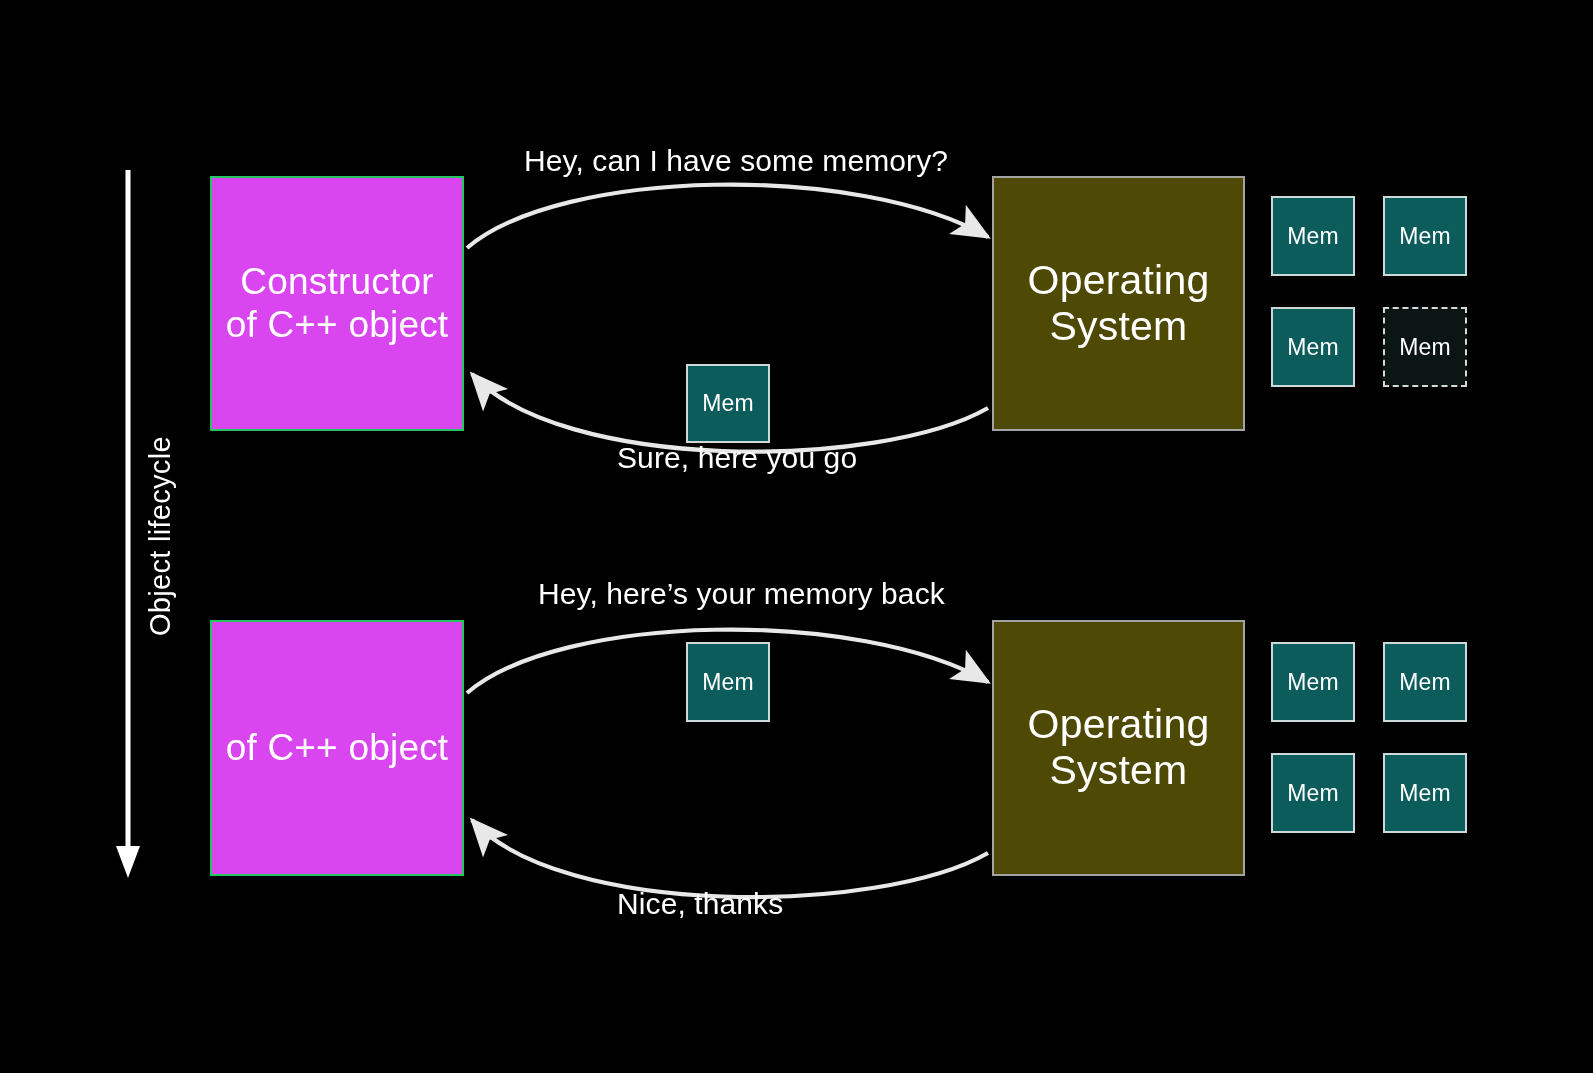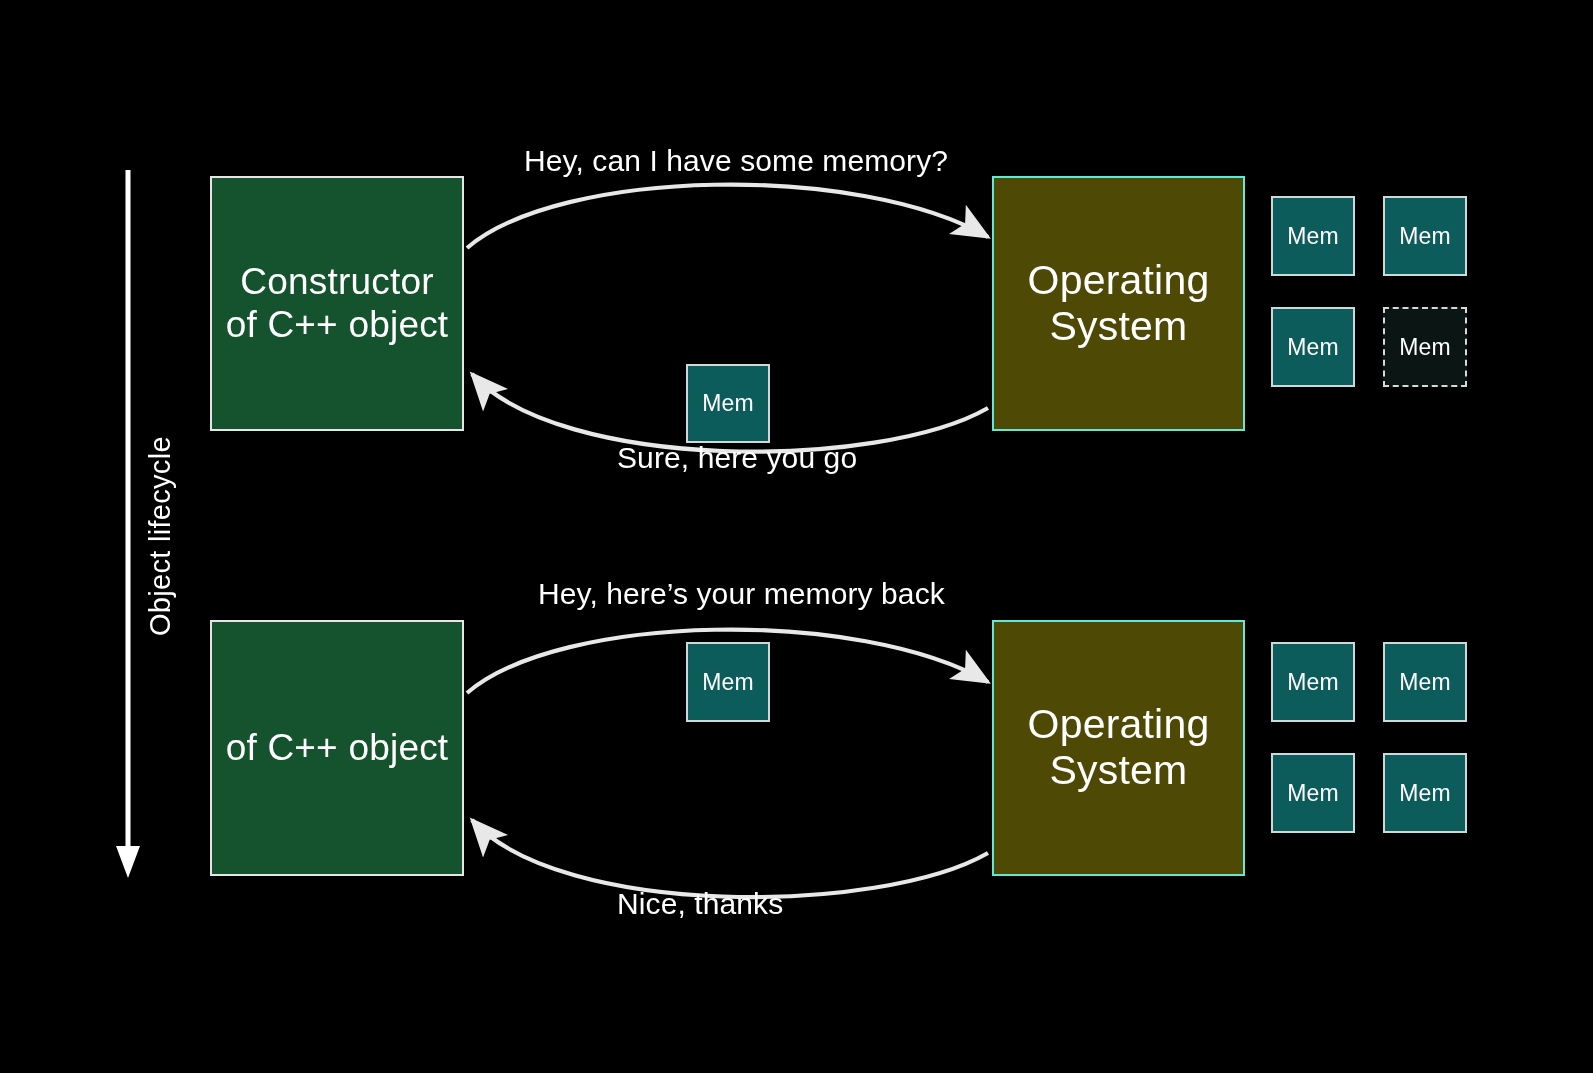--- a/index.html
+++ b/index.html
@@ -7,24 +7,24 @@
        font-family:"Liberation Sans","DejaVu Sans",sans-serif;}
   #stage{position:relative;width:1593px;height:1073px;background:#000;}
 
   .svg-layer{position:absolute;left:0;top:0;width:1593px;height:1073px;
              pointer-events:none;}
 
   .box{position:absolute;box-sizing:border-box;display:flex;
        align-items:center;justify-content:center;text-align:center;
        color:#fff;}
 
-  .actor-box{background:#14532d;border:2px solid #e5e5e5;
+  .actor-box{background:#d946ef;border:2px solid #22c55e;
              font-size:37px;line-height:1.15;letter-spacing:0.2px;
              font-weight:400;}
-  .os-box{background:#4e4a05;border:2px solid #5eead4;
+  .os-box{background:#4e4a05;border:2px solid #a3a3a3;
           font-size:41px;line-height:1.12;letter-spacing:0.2px;
           font-weight:400;}
 
   .mem-box{background:#0d5c5c;border:2px solid #cdd9d8;
            font-size:23px;font-weight:400;color:#fff;letter-spacing:0.2px;margin-top:16px;}
   .mem-box.free{background:#0b1614;border:2px dashed #d8d8d8;}
 
   .caption{position:absolute;color:#fff;font-size:30px;
            white-space:nowrap;letter-spacing:0.1px;}
 

